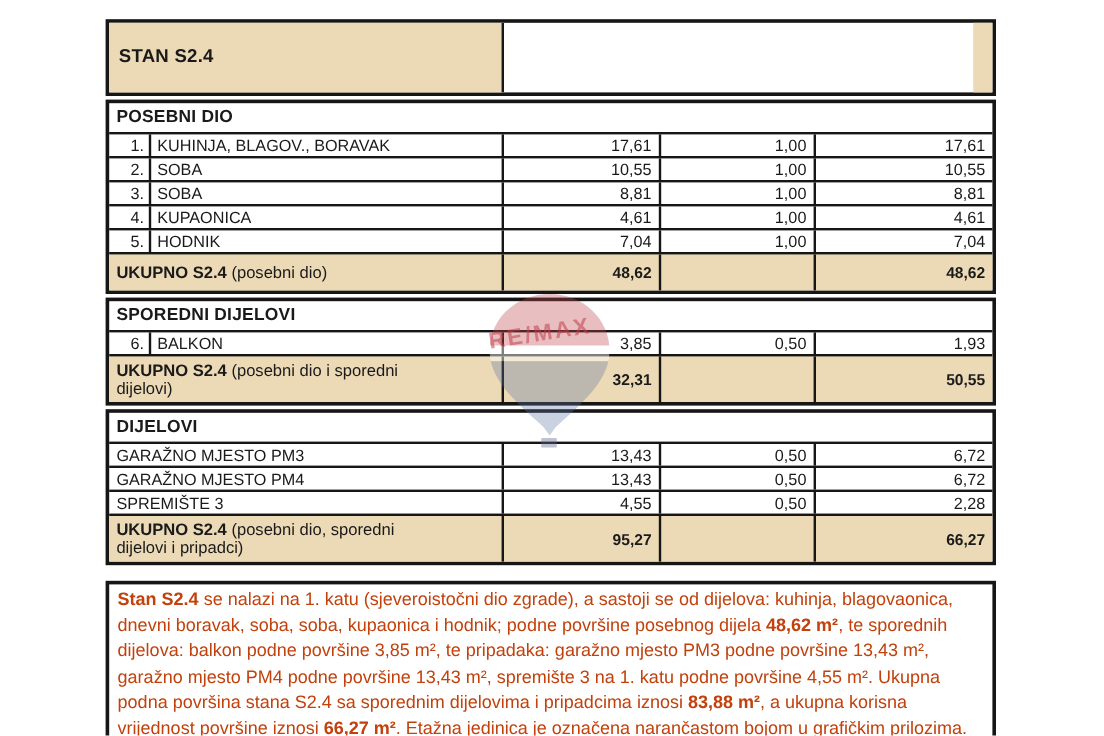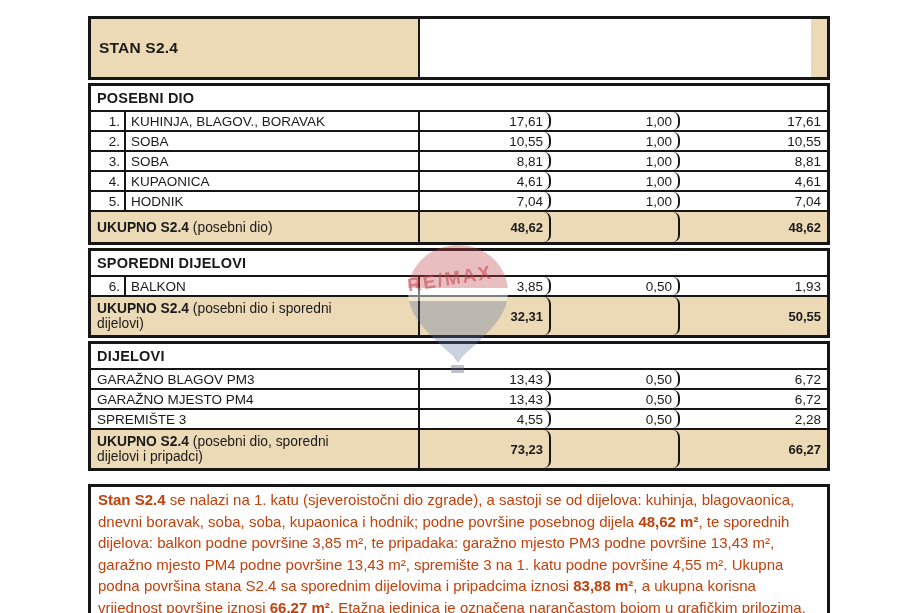--- a/index.html
+++ b/index.html
@@ -22,21 +22,21 @@
   .beige{background:#ecdab6;}
   .title-cell{padding-left:8px;font-weight:bold;font-size:15.5px;letter-spacing:.2px;}
   
   .sec-row{display:block;height:24px;}
   .sec-cell{height:100%;padding-left:6px;font-weight:bold;font-size:14.5px;letter-spacing:.2px;}
   
   .r-data{height:18px;font-size:13.5px;}
   .num{justify-content:flex-end;padding-right:4px;}
   .label{padding-left:5px;white-space:nowrap;}
   .label2{grid-column:1 / 3;padding-left:6px;white-space:nowrap;}
-  .val{justify-content:flex-end;padding-right:6px;border-radius:7px;}
+  .val{justify-content:flex-end;padding-right:6px;}
   
   .r-total1{height:30px;}
   .r-total2{height:38px;}
   .tlabel{grid-column:1 / 3;padding-left:6px;font-size:13.8px;line-height:15px;}
   .tlabel .cap{display:inline-block;max-width:264px;}
   .tnum{font-weight:bold;font-size:13px;}
   b{font-weight:bold;}
   
   .desc{
     border:3px solid #161616;margin-top:13px;box-sizing:border-box;
@@ -132,42 +132,42 @@
       <div class="cell cb val"></div>
       <div class="cell val tnum">50,55</div>
     </div>
   </div>
 
   <div class="block">
     <div class="row sec-row">
       <div class="cell sec-cell">DIJELOVI</div>
     </div>
     <div class="row r-data">
-      <div class="cell cb label2">GARAŽNO BLAGOV PM3</div>
+      <div class="cell cb label2">GARAŽNO MJESTO PM3</div>
       <div class="cell cb val">13,43</div>
       <div class="cell cb val">0,50</div>
       <div class="cell val">6,72</div>
     </div>
     <div class="row r-data">
       <div class="cell cb label2">GARAŽNO MJESTO PM4</div>
       <div class="cell cb val">13,43</div>
       <div class="cell cb val">0,50</div>
       <div class="cell val">6,72</div>
     </div>
     <div class="row r-data">
       <div class="cell cb label2">SPREMIŠTE 3</div>
       <div class="cell cb val">4,55</div>
       <div class="cell cb val">0,50</div>
       <div class="cell val">2,28</div>
     </div>
     <div class="row r-total2 beige">
       <div class="cell cb tlabel">
         <span class="cap"><b>UKUPNO S2.4</b> <span>(posebni dio, sporedni dijelovi i pripadci)</span></span>
       </div>
-      <div class="cell cb val tnum">73,23</div>
+      <div class="cell cb val tnum">95,27</div>
       <div class="cell cb val"></div>
       <div class="cell val tnum">66,27</div>
     </div>
   </div>
 
   <div class="desc">
     <span><b>Stan S2.4</b><span> se nalazi na 1. katu (sjeveroistočni dio zgrade), a sastoji se od dijelova: kuhinja, blagovaonica, dnevni boravak, soba, soba, kupaonica i hodnik; podne površine posebnog dijela </span><b>48,62 m²</b><span>, te sporednih dijelova: balkon podne površine 3,85 m², te pripadaka: garažno mjesto PM3 podne površine 13,43 m², garažno mjesto PM4 podne površine 13,43 m², spremište 3 na 1. katu podne površine 4,55 m². Ukupna podna površina stana S2.4 sa sporednim dijelovima i pripadcima iznosi </span><b>83,88 m²</b><span>, a ukupna korisna vrijednost površine iznosi </span><b>66,27 m²</b><span>. Etažna jedinica je označena narančastom bojom u grafičkim prilozima.</span></span>
   </div>
 
 </div>

